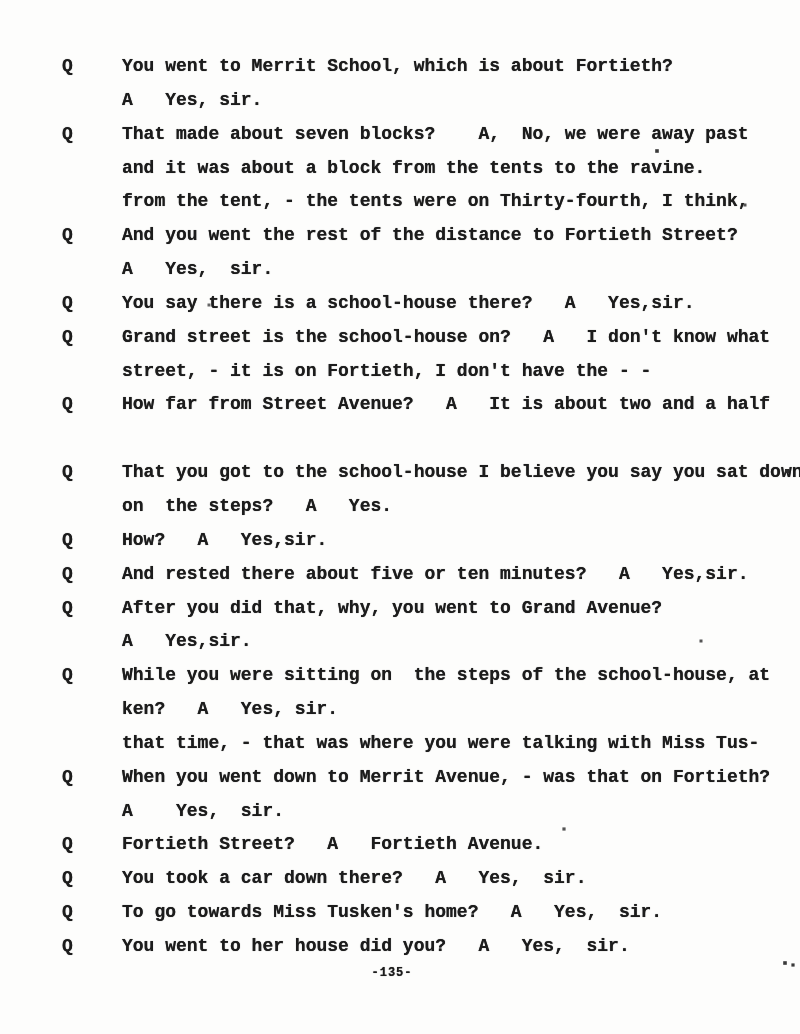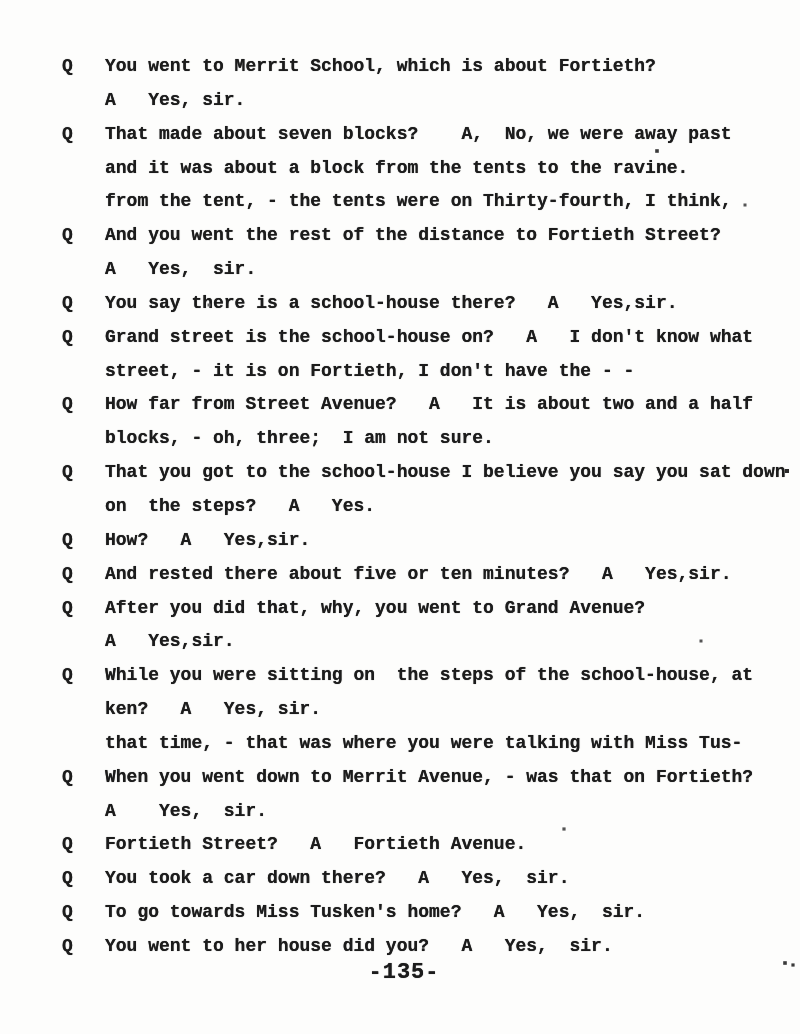--- a/index.html
+++ b/index.html
@@ -30,28 +30,29 @@
     font-size: 18px;
     white-space: pre;
     text-shadow: 0 0 0.7px #2a2a2a;
   }
   .marker {
     flex: 0 0 43px;
     white-space: pre;
   }
   .text {
     white-space: pre;
+    margin-left: 17px;
   }
   .page-number {
     position: absolute;
     top: 962px;
-    left: 12px;
+    left: 0;
     width: 784px;
     text-align: center;
-    font-size: 22px;
+    font-size: 12px;
     line-height: 22px;
     letter-spacing: 1px;
     text-shadow: 0 0 0.7px #2a2a2a;
   }
   
   .specks {
     position: absolute;
     top: 0;
     left: 0;
     width: 2px;
@@ -123,21 +124,20 @@
     <span class="text">street, - it is on Fortieth, I don't have the - -</span>
   </div>
 
   <div class="line">
     <span class="marker">Q</span>
     <span class="text">How far from Street Avenue?   A   It is about two and a half</span>
   </div>
 
   <div class="line">
     <span class="marker"></span>
-    <span class="text">blocks, - oh, three;  I am not sure.</span>
   </div>
 
   <div class="line">
     <span class="marker">Q</span>
     <span class="text">That you got to the school-house I believe you say you sat down</span>
   </div>
 
   <div class="line">
     <span class="marker"></span>
     <span class="text">on  the steps?   A   Yes.</span>

